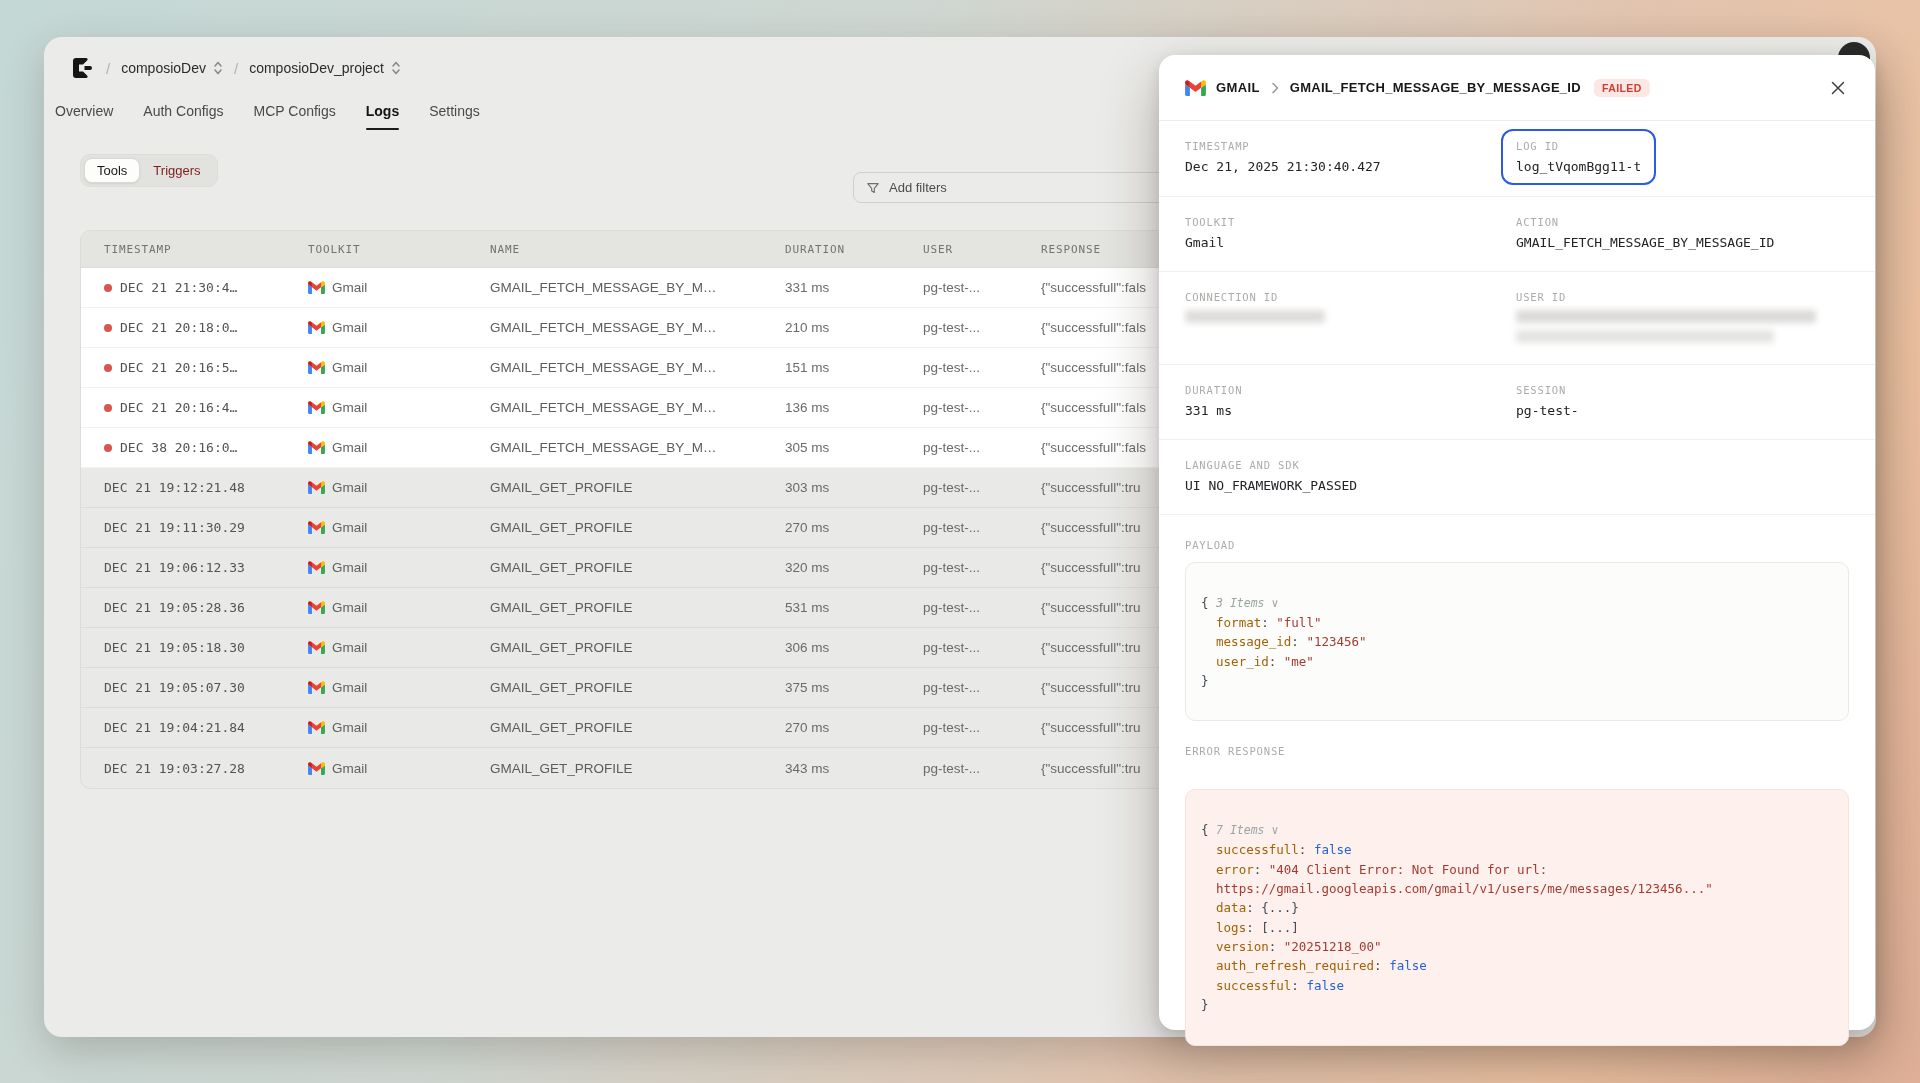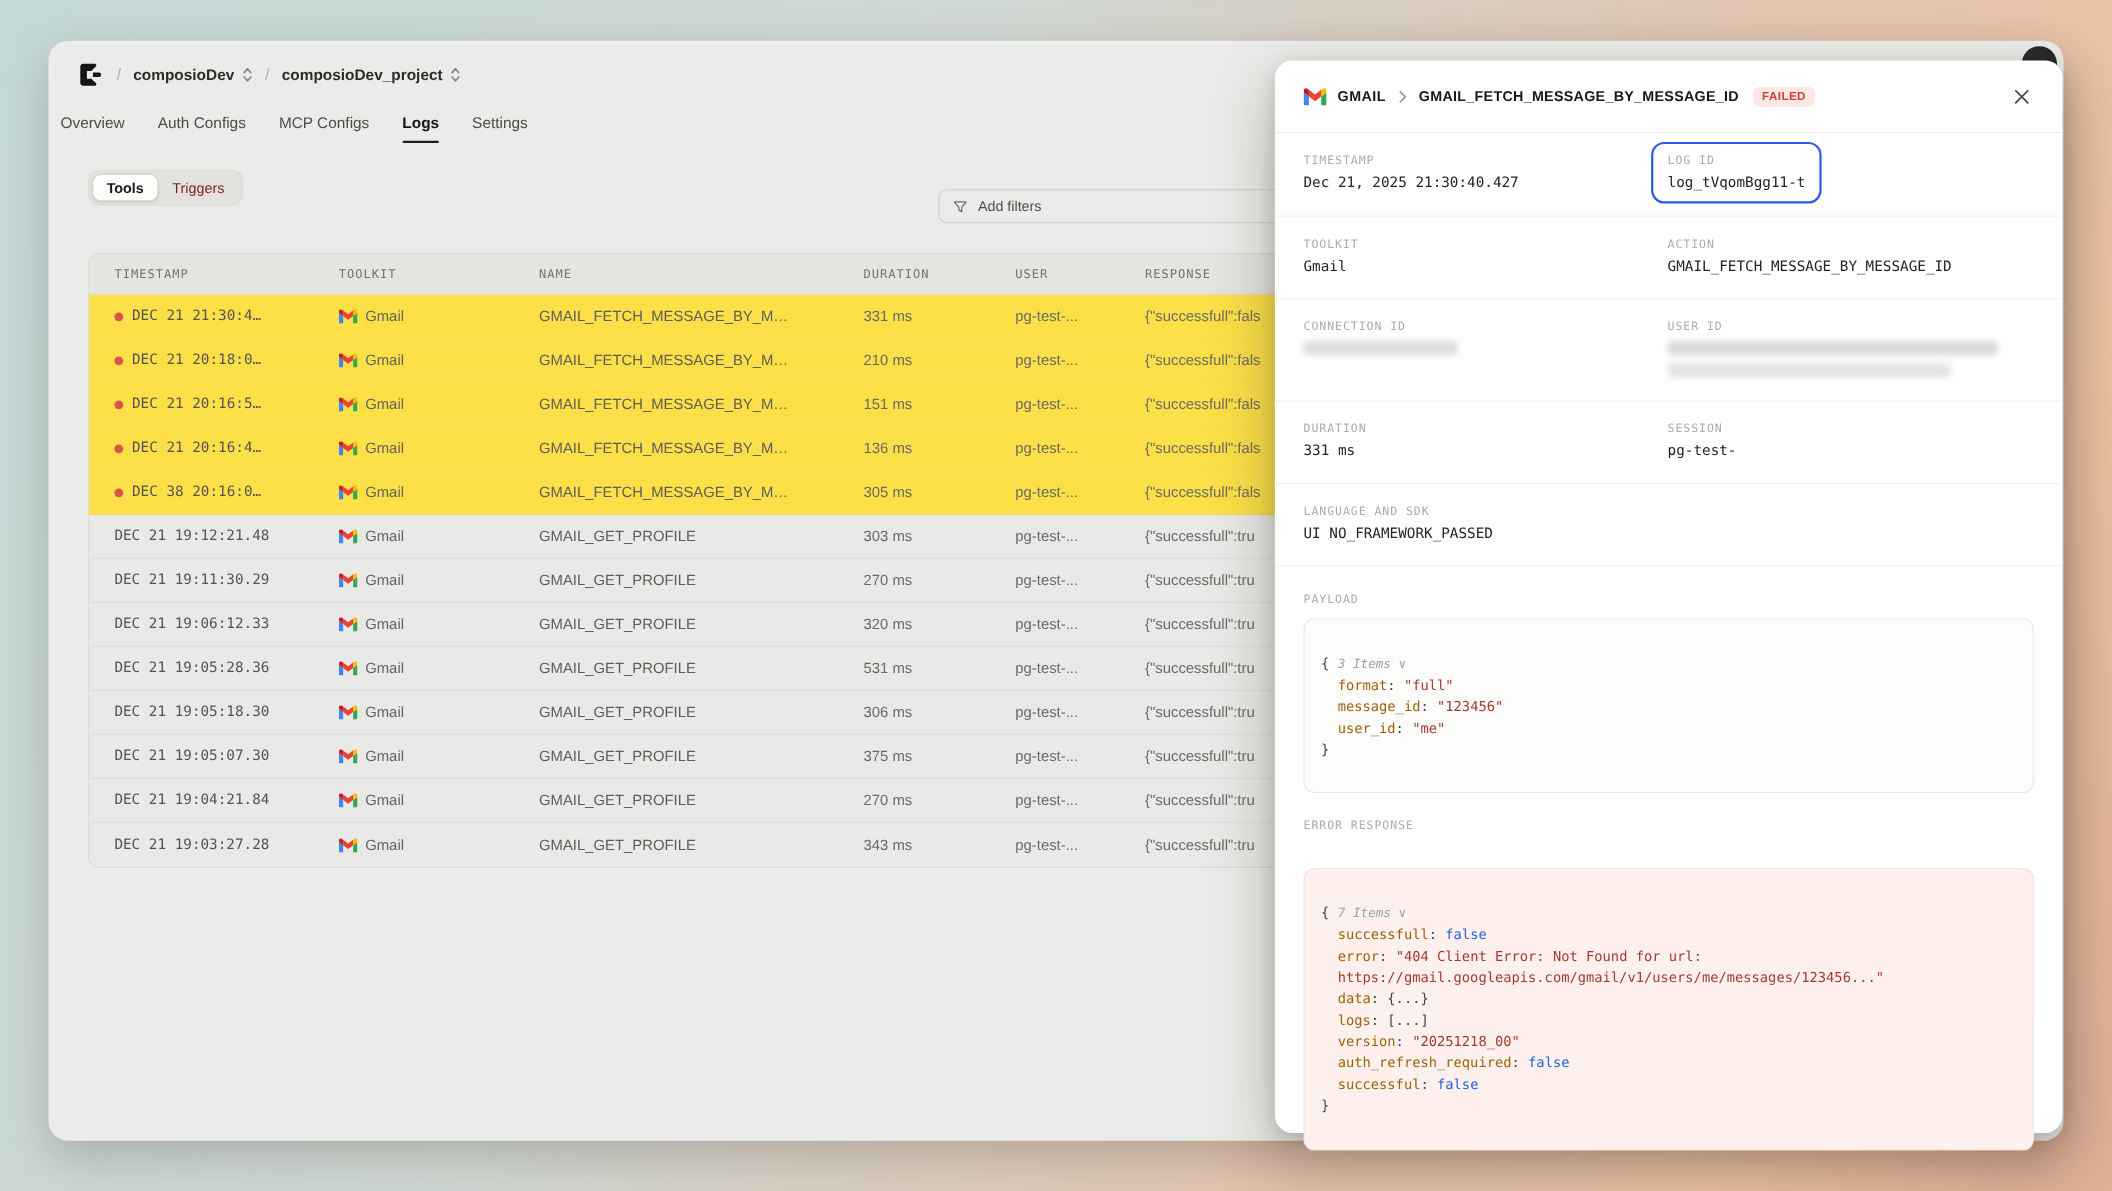--- a/index.html
+++ b/index.html
@@ -13,46 +13,46 @@
 
   
   .main-card {
     position:absolute; left:44px; top:37px; width:1832px; height:1000px;
     background:#ebebe9; border-radius:18px;
     box-shadow:0 14px 40px rgba(50,40,30,.22);
   }
   .card-header { position:absolute; top:15px; left:25px; height:32px; display:flex; align-items:center; gap:11px; }
   .logo { width:26px; height:26px; display:block; }
   .crumb-sep { color:#b2b2ae; font-size:15px; }
-  .crumb { font-size:14px; font-weight:700; color:#2b2b28; display:flex; align-items:center; gap:7px; cursor:pointer; }
+  .crumb { font-size:14px; font-weight:400; color:#2b2b28; display:flex; align-items:center; gap:7px; cursor:pointer; }
   .updown { display:block; }
 
   .tabs { position:absolute; top:66px; left:11px; display:flex; gap:30px;align-items:flex-end; }
   .tab { font-size:14px; color:#4a4a46; padding-bottom:11px; position:relative; cursor:pointer; }
   .tab.active { color:#141414; font-weight:600; }
   .tab.active::after { content:""; position:absolute; left:0; right:0; bottom:0; height:2px; background:#1c1c1c; border-radius:1px; }
 
   .seg-control { position:absolute; top:117px; left:36px; display:flex; background:#e2e2df; border:1px solid #dddddb; border-radius:10px; padding:3px; }
   .seg { font-size:13px; padding:5px 13px; border-radius:8px; color:#7f1d1d; cursor:pointer; }
-  .seg.active { background:#fdfdfc; border:1px solid #d8d8d4; box-shadow:0 1px 2px rgba(0,0,0,.08); font-weight:700; color:#19191a; padding:4px 12px; }
+  .seg.active { background:#fdfdfc; border:1px solid #d8d8d4; box-shadow:0 1px 2px rgba(0,0,0,.08); font-weight:400; color:#19191a; padding:4px 12px; }
 
   .add-filters { position:absolute; top:135px; left:809px; width:562px; height:31px;
     border:1px solid #cfcfcb; border-radius:8px; display:flex; align-items:center; gap:9px;
     padding:0 12px; font-size:13px; color:#4c4c49; cursor:pointer; }
 
   
   .logs-table { position:absolute; top:193px; left:36px; width:1560px;
     border:1px solid #dcdcd8; border-radius:10px; overflow:hidden; background:#e9e9e7; }
   .trow, .thead { display:grid; grid-template-columns:227px 182px 295px 138px 118px 1fr; align-items:center; }
   .thead { height:37px; background:#e4e4e1; border-bottom:1px solid #dcdcd8; }
   .th { font-family:"DejaVu Sans Mono", monospace; font-size:11px; letter-spacing:.08em; color:#73736e; }
   .th:first-child, .td:first-child { padding-left:23px; }
   .trow { height:40px; border-bottom:1px solid rgba(0,0,0,.05); cursor:pointer; }
   .trow:last-child { border-bottom:none; }
-  .trow.failed { background:#fde047; }
+  .trow.failed { background:#ffffff; }
   .td { font-size:13.5px; color:#62625f; white-space:nowrap; overflow:hidden; }
   .c-ts { font-family:"DejaVu Sans Mono", monospace; font-size:13px; color:#535356; display:flex; align-items:center; }
   .dot { width:8px; height:8px; border-radius:50%; background:#d9544b; margin-right:8px; flex:0 0 auto; }
   .c-tk { display:flex; align-items:center; gap:7px; }
   .c-tk svg { width:17px; height:13px; flex:0 0 auto; }
   .c-name { color:#5c5c59; }
   .c-dur,.c-user,.c-resp { color:#6a6a67; }
 
   
   .avatar { position:absolute; left:1838px; top:42px; width:32px; height:32px; border-radius:50%; background:#2a2a2a; z-index:5; cursor:pointer; }

